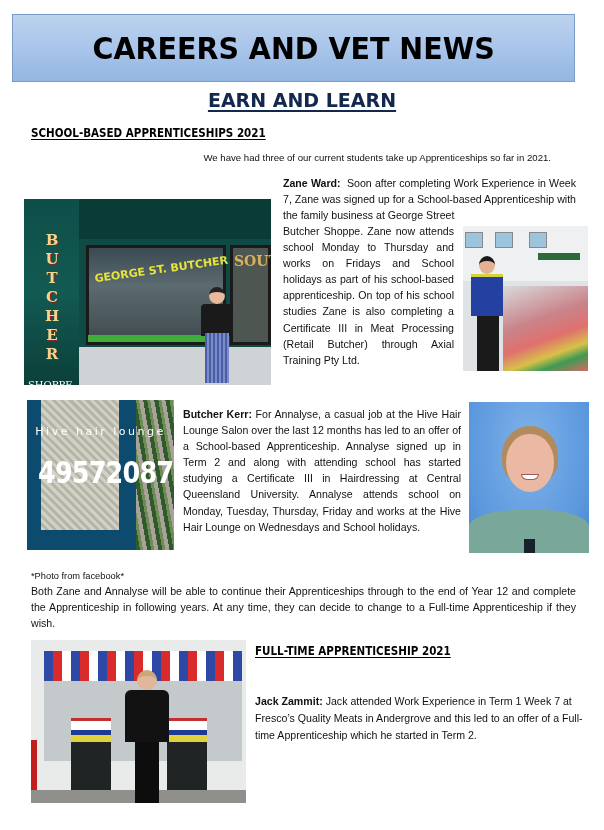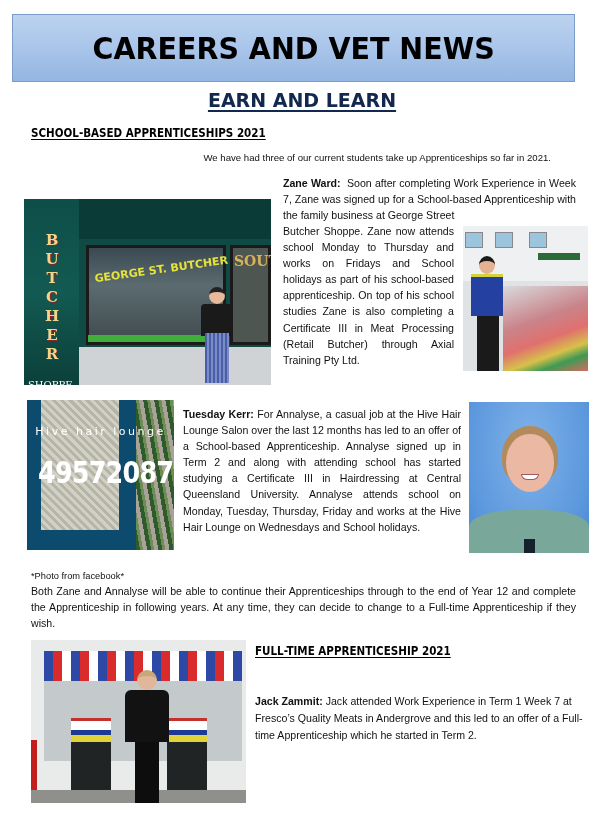--- a/index.html
+++ b/index.html
@@ -172,21 +172,21 @@
 </div>
 
 <div class="photo hive">
   <div class="hive-macrame"></div>
   <div class="hive-plant"></div>
   <div class="hive-label">Hive hair lounge</div>
   <div class="hive-phone">49572087</div>
 </div>
 
 <div class="para" style="left:183px; top:406px; width:278px;">
-  <b>Tuesday Kerr:</b>
+  <b>Butcher Kerr:</b>
   <span>For Annalyse, a casual job at the Hive Hair Lounge Salon over the last 12 months has led to an offer of a School-based Apprenticeship. Annalyse signed up in Term 2 and along with attending school has started studying a Certificate III in Hairdressing at Central Queensland University. Annalyse attends school on Monday, Tuesday, Thursday, Friday and works at the Hive Hair Lounge on Wednesdays and School holidays.</span>
 </div>
 
 <div class="photo portrait">
   <div class="pt-hair"></div>
   <div class="pt-face"></div>
   <div class="pt-smile"></div>
   <div class="pt-shirt"></div>
   <div class="pt-tie"></div>
 </div>

